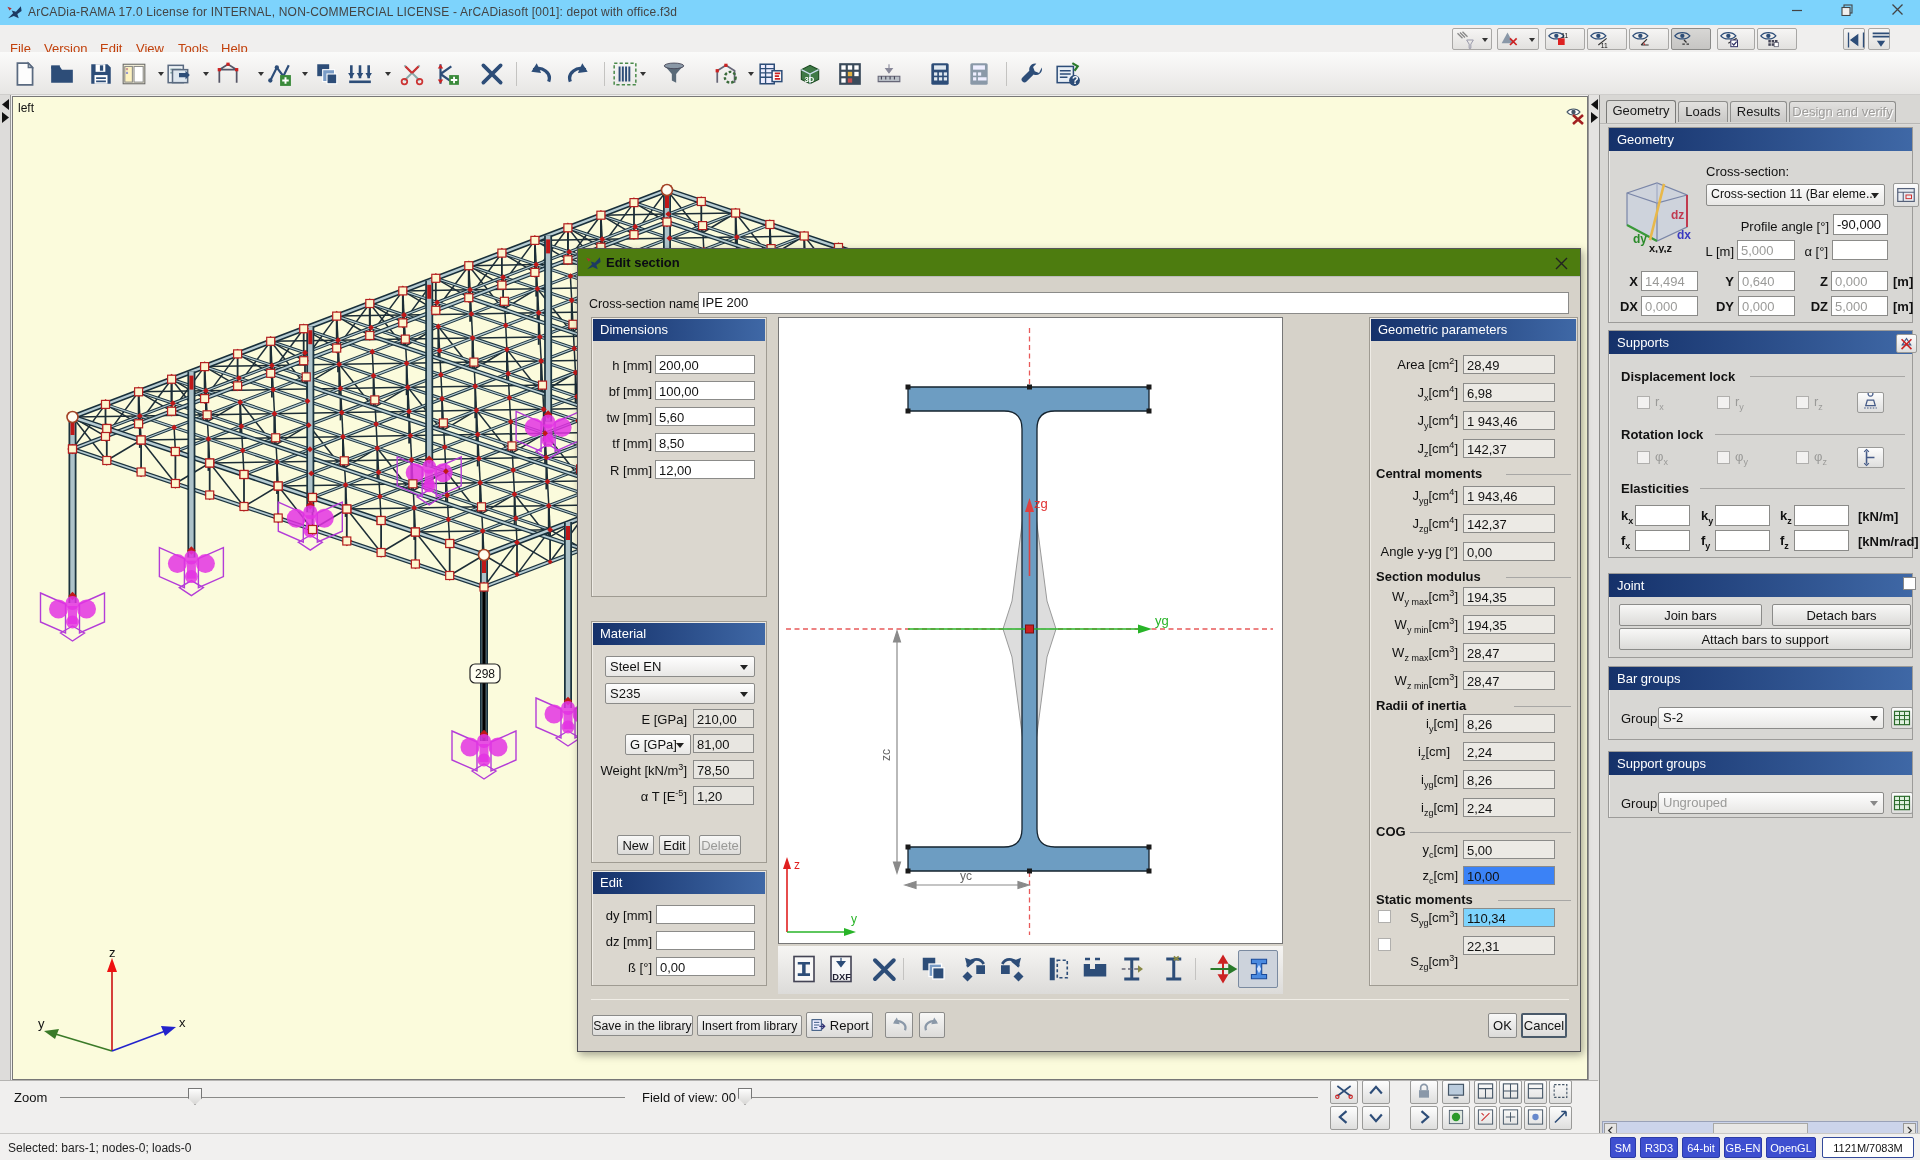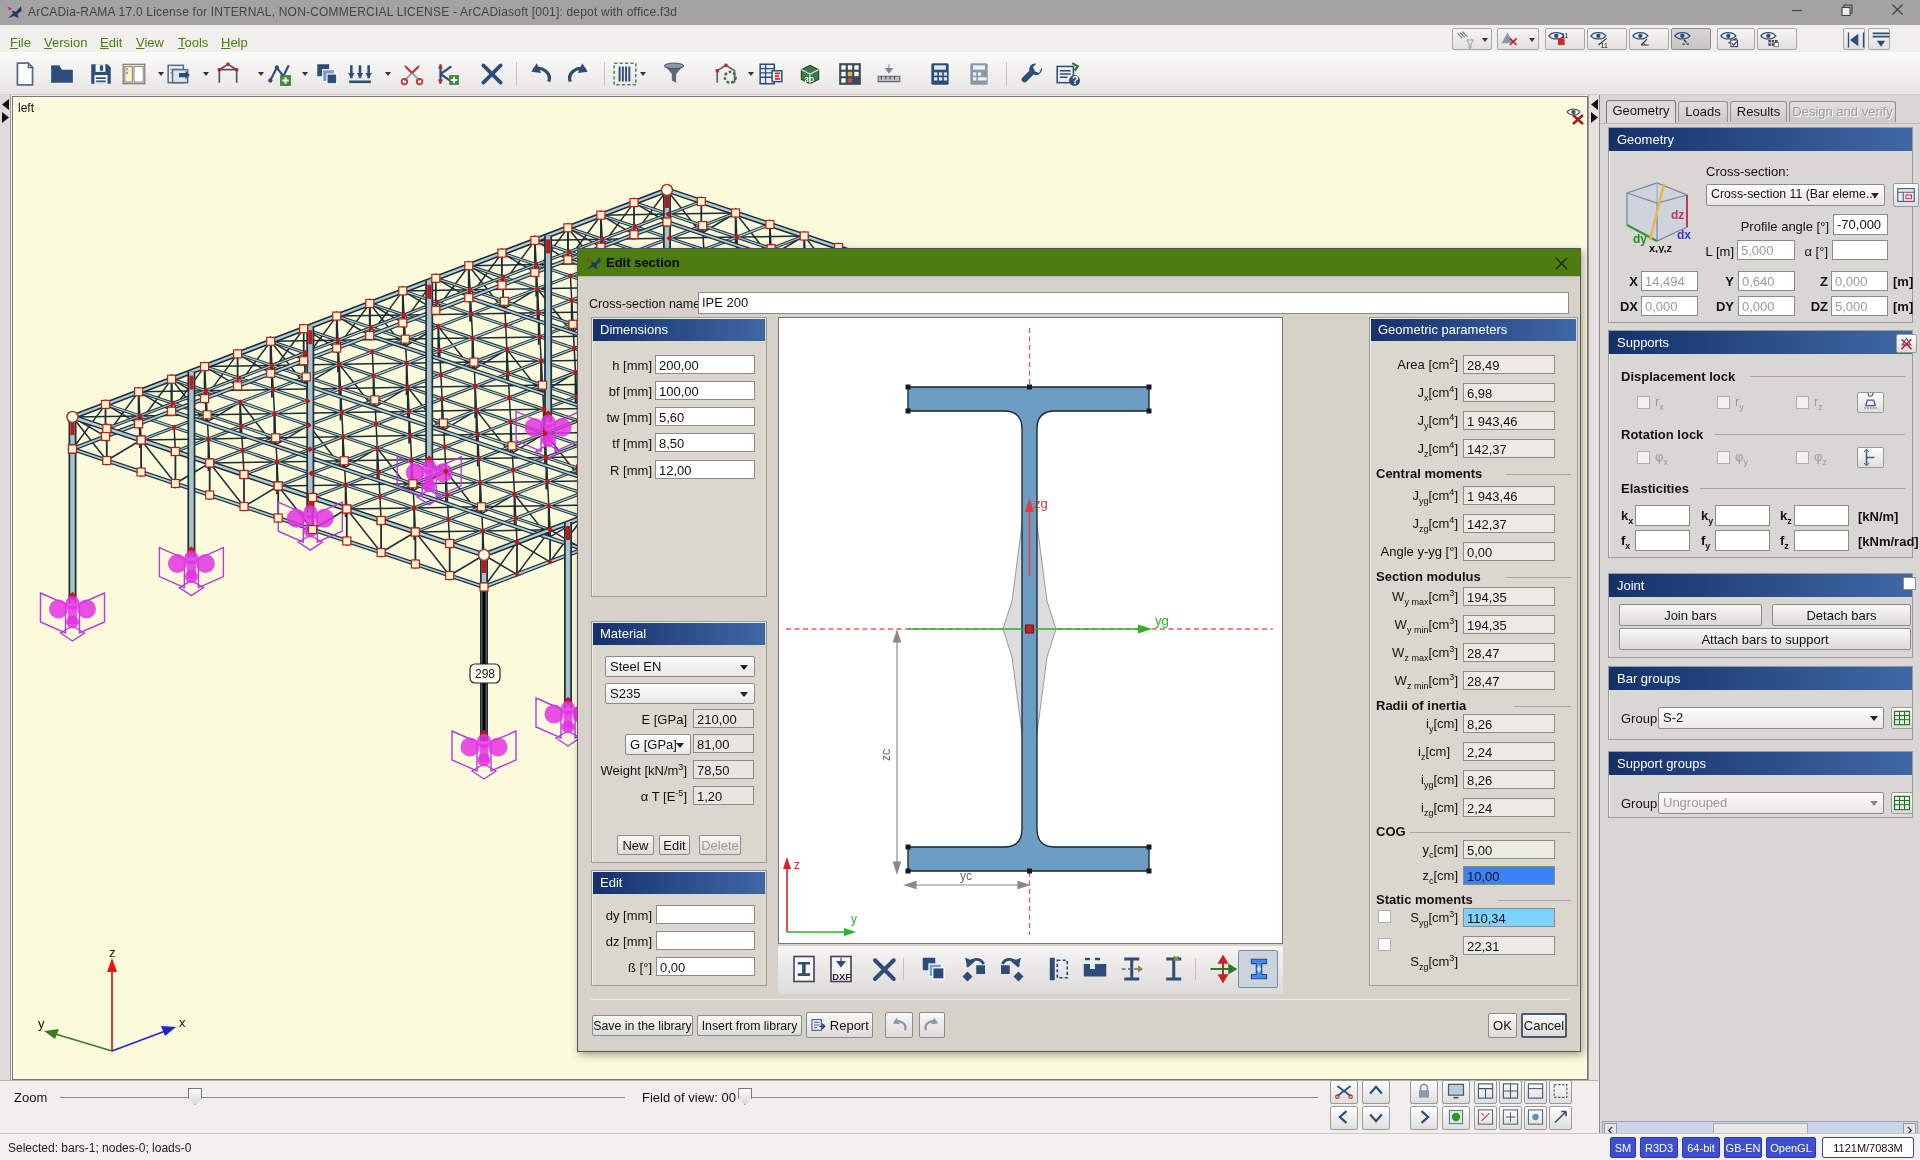--- a/index.html
+++ b/index.html
@@ -1,22 +1,22 @@
 <!DOCTYPE html>
 <html><head><meta charset="utf-8"><title>ArCADia-RAMA</title>
 <style>
 *{margin:0;padding:0;box-sizing:border-box}
 html,body{width:1920px;height:1160px;overflow:hidden}
 body{font-family:"Liberation Sans",sans-serif;background:#f0efee;position:relative;font-size:12px;color:#111}
 .ab{position:absolute}
-.titlebar{position:absolute;left:0;top:0;width:1920px;height:25px;background:#a3a3a3;}
+.titlebar{position:absolute;left:0;top:0;width:1920px;height:25px;background:#7dd3fc;}
 .titlebar .ttxt{position:absolute;left:28px;top:5px;font-size:13px;color:#444;letter-spacing:0.2px}
 .winbtn{position:absolute;top:0;width:34px;height:24px;color:#444;text-align:center;line-height:24px;font-size:13px}
 .menubar{position:absolute;left:0;top:25px;width:1920px;height:27px;background:#f0efee}
-.menubar span.mi{position:absolute;top:10px;font-size:13px;color:#4d7c0f}
+.menubar span.mi{position:absolute;top:16px;font-size:13px;color:#c2410c}
 .menubar span.mi u{text-decoration:underline}
 .toolbar{position:absolute;left:0;top:52px;width:1920px;height:43px;background:linear-gradient(#fbfbfa,#e7e6e4);border-bottom:1px solid #cfcecc}
 .dd{position:absolute;top:72px;width:0;height:0;border-left:3.5px solid transparent;border-right:3.5px solid transparent;border-top:4px solid #333}
 .tsep{position:absolute;top:62px;width:1px;height:24px;background:#c4c3c1}
 .canvas{position:absolute;left:12px;top:96px;width:1576px;height:984px;background:#fbfbdc;border:1px solid #777}
 .lstrip{position:absolute;left:0;top:95px;width:11px;height:986px;background:#dddcda;border-right:1px solid #999}
 .botbar{position:absolute;left:0;top:1080px;width:1598px;height:53px;background:#f0efee;border-top:1px solid #b5b4b2}
 .statusbar{position:absolute;left:0;top:1133px;width:1920px;height:27px;background:#f1f0ef;border-top:1px solid #c9c8c6}
 .sbtn{position:absolute;background:linear-gradient(#fdfdfd,#dededd);border:1px solid #9a9a98;border-radius:2px}
 .badge{position:absolute;top:1137px;height:21px;z-index:30;background:#3e4fd0;border:1px solid #2b3ba8;border-radius:2px;color:#fff;font-size:11px;text-align:center;line-height:20px}
@@ -1735,21 +1735,21 @@
     </svg>
 <div class="lbl" style="left:106px;top:69px">Cross-section:</div>
 <div class="combo" style="left:106px;top:89px;width:179px;height:22px;font-size:12.3px;white-space:nowrap;overflow:hidden">Cross-section 11 (Bar eleme...</div>
     <div class="carr" style="left:271px;top:98px;border-top-color:#222"></div>
 <div class="sbtn" style="left:293px;top:88px;width:26px;height:24px"><svg width="24" height="22" viewBox="0 0 24 24">
         <rect x="3" y="5" width="18" height="14" fill="#e8ecf2" stroke="#55617a" stroke-width="1.3"></rect>
         <path d="M3,9 h18 M9,9 v10" stroke="#55617a" stroke-width="1.2"></path>
         <rect x="12" y="12" width="6" height="4" fill="none" stroke="#c22"></rect>
       </svg></div>
 <div class="lblr" style="left:125px;top:124px;width:104px">Profile angle [°]</div>
-<div class="inp" style="left:233px;top:119px;width:55px;height:21px">-70,000</div>
+<div class="inp" style="left:233px;top:119px;width:55px;height:21px">-90,000</div>
 <div class="lblr" style="left:76px;top:149px;width:58px">L [m]</div>
 <div class="inp gray" style="left:137px;top:145px;width:58px;height:20px">5,000</div>
 <div class="lblr" style="left:196px;top:149px;width:32px">α [°]</div>
 <div class="inp" style="left:232px;top:145px;width:56px;height:20px"></div>
 <div class="lblr" style="left:14px;top:179px;width:24px;font-weight:bold">X</div>
 <div class="inp gray" style="left:41px;top:176px;width:57px;height:20px">14,494</div>
 <div class="lblr" style="left:108px;top:179px;width:26px;font-weight:bold">Y</div>
 <div class="inp gray" style="left:138px;top:176px;width:57px;height:20px">0,640</div>
 <div class="lblr" style="left:204px;top:179px;width:24px;font-weight:bold">Z</div>
 <div class="inp gray" style="left:231px;top:176px;width:57px;height:20px">0,000</div>

